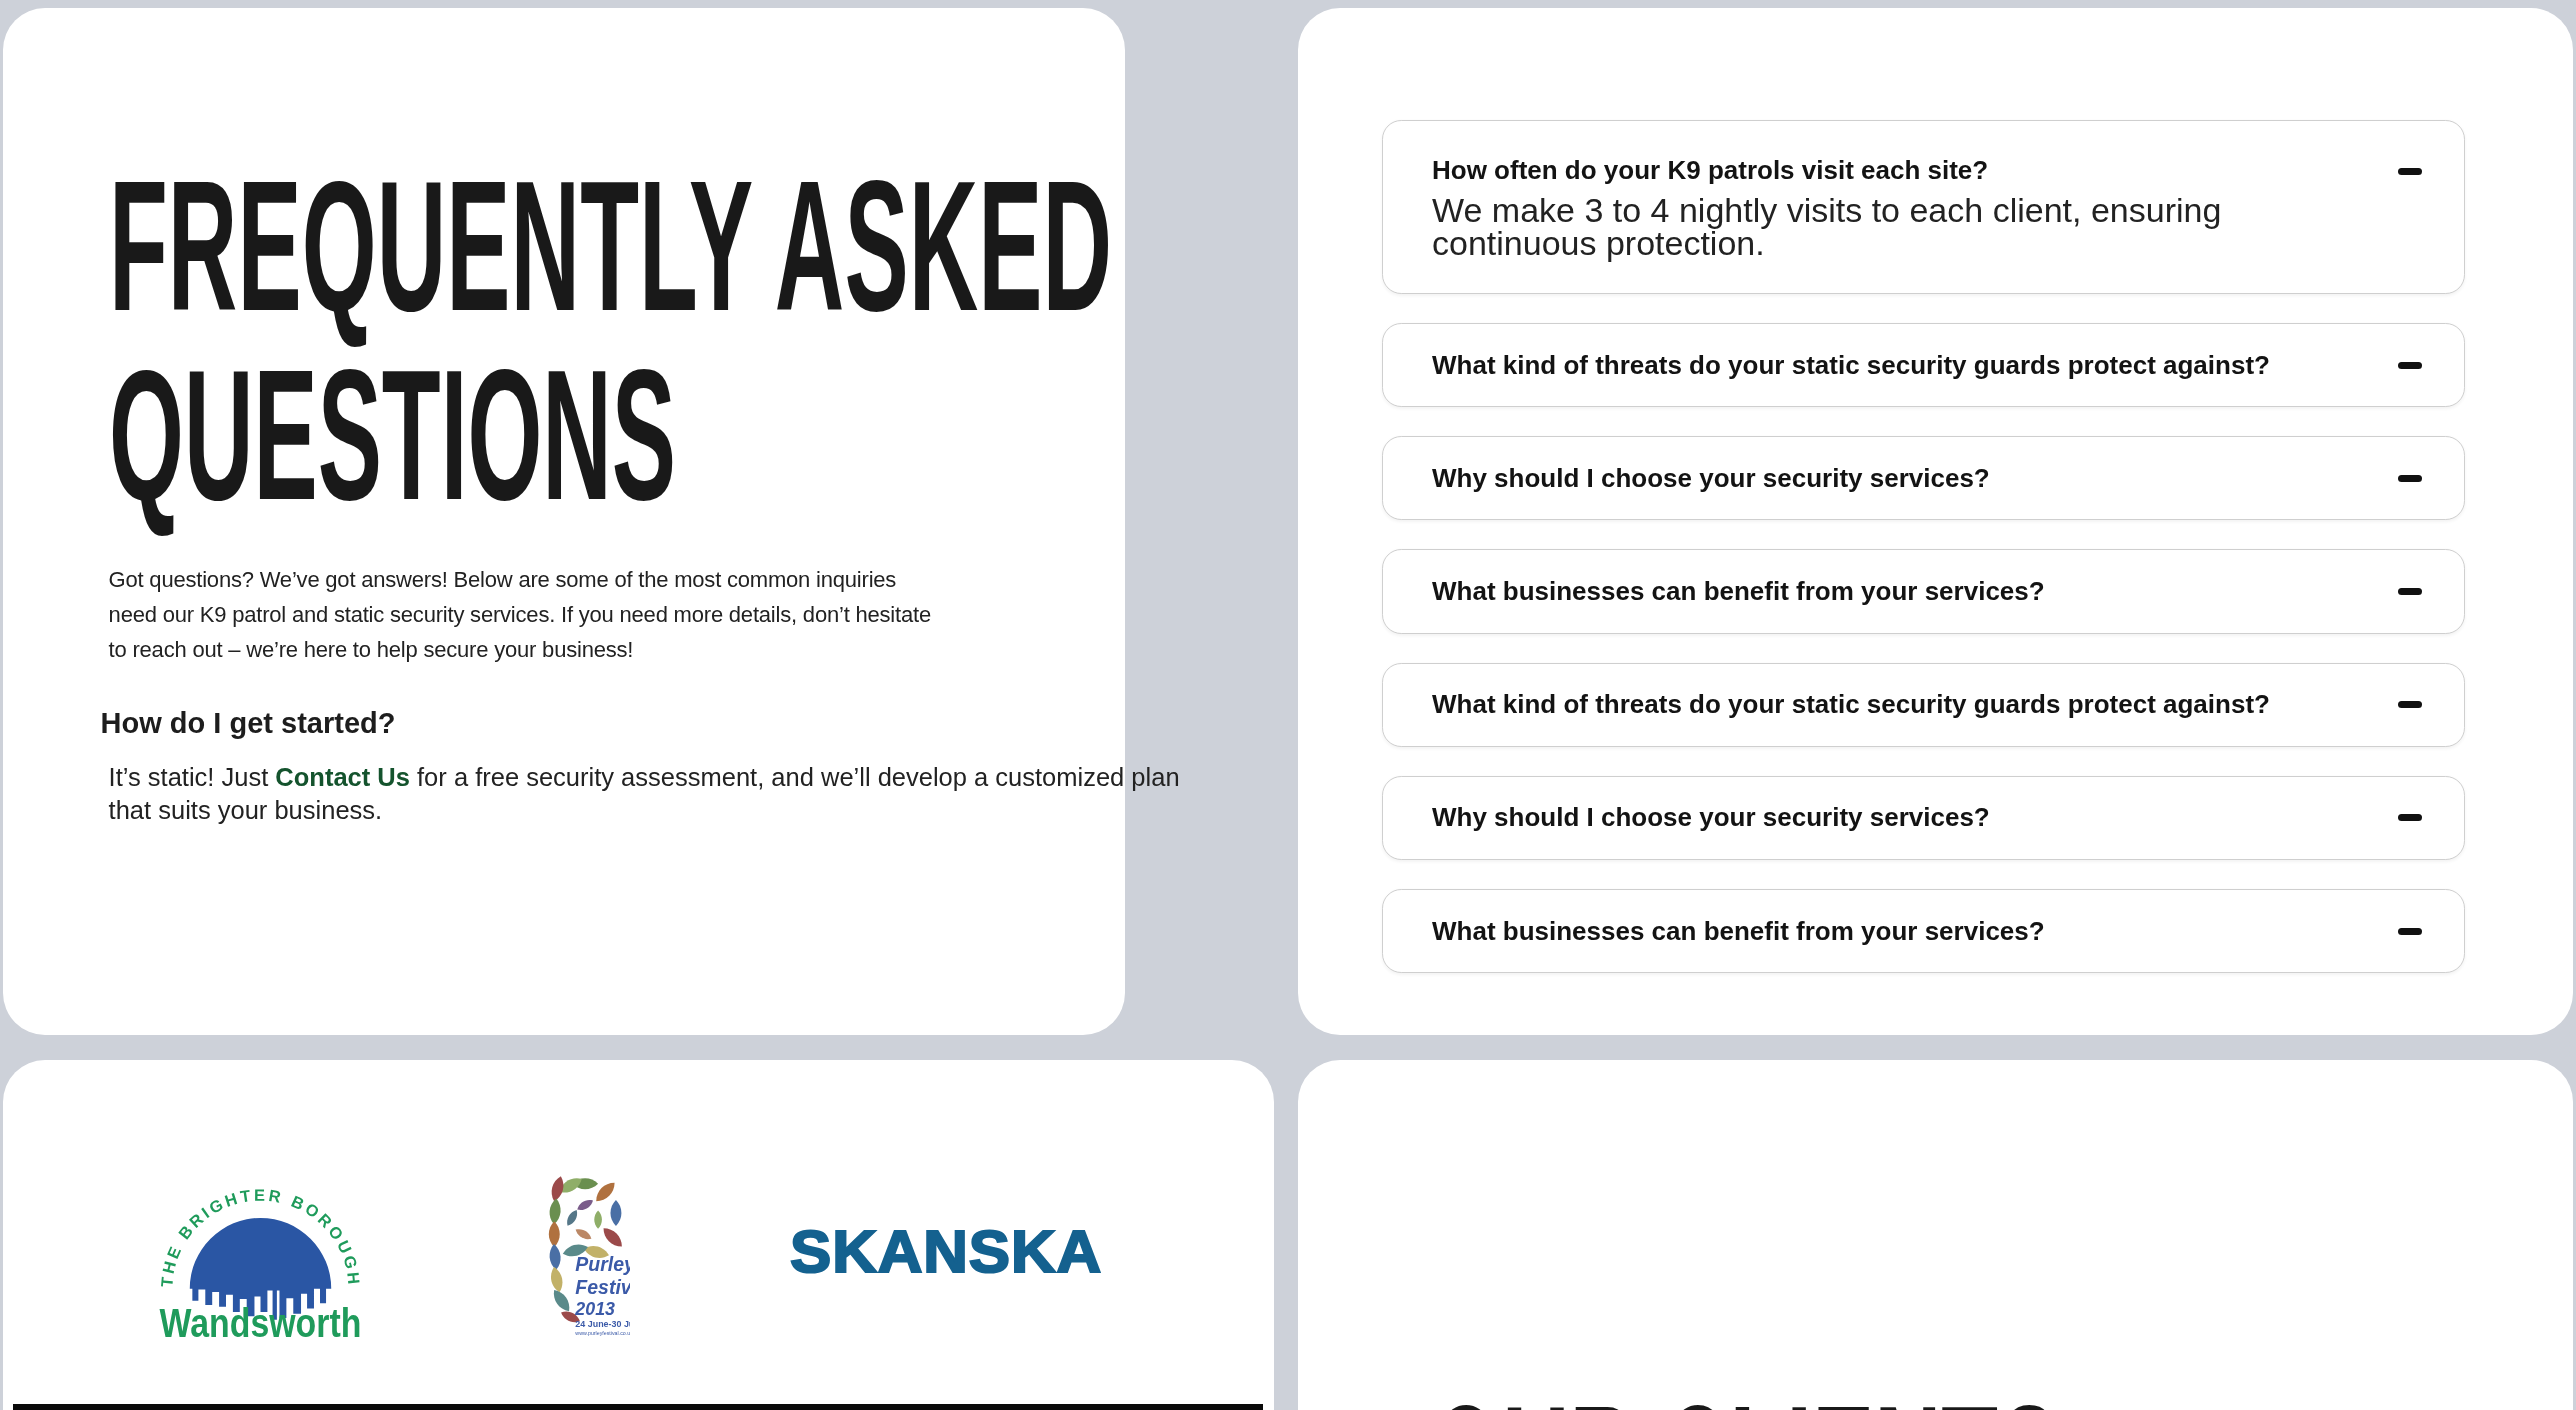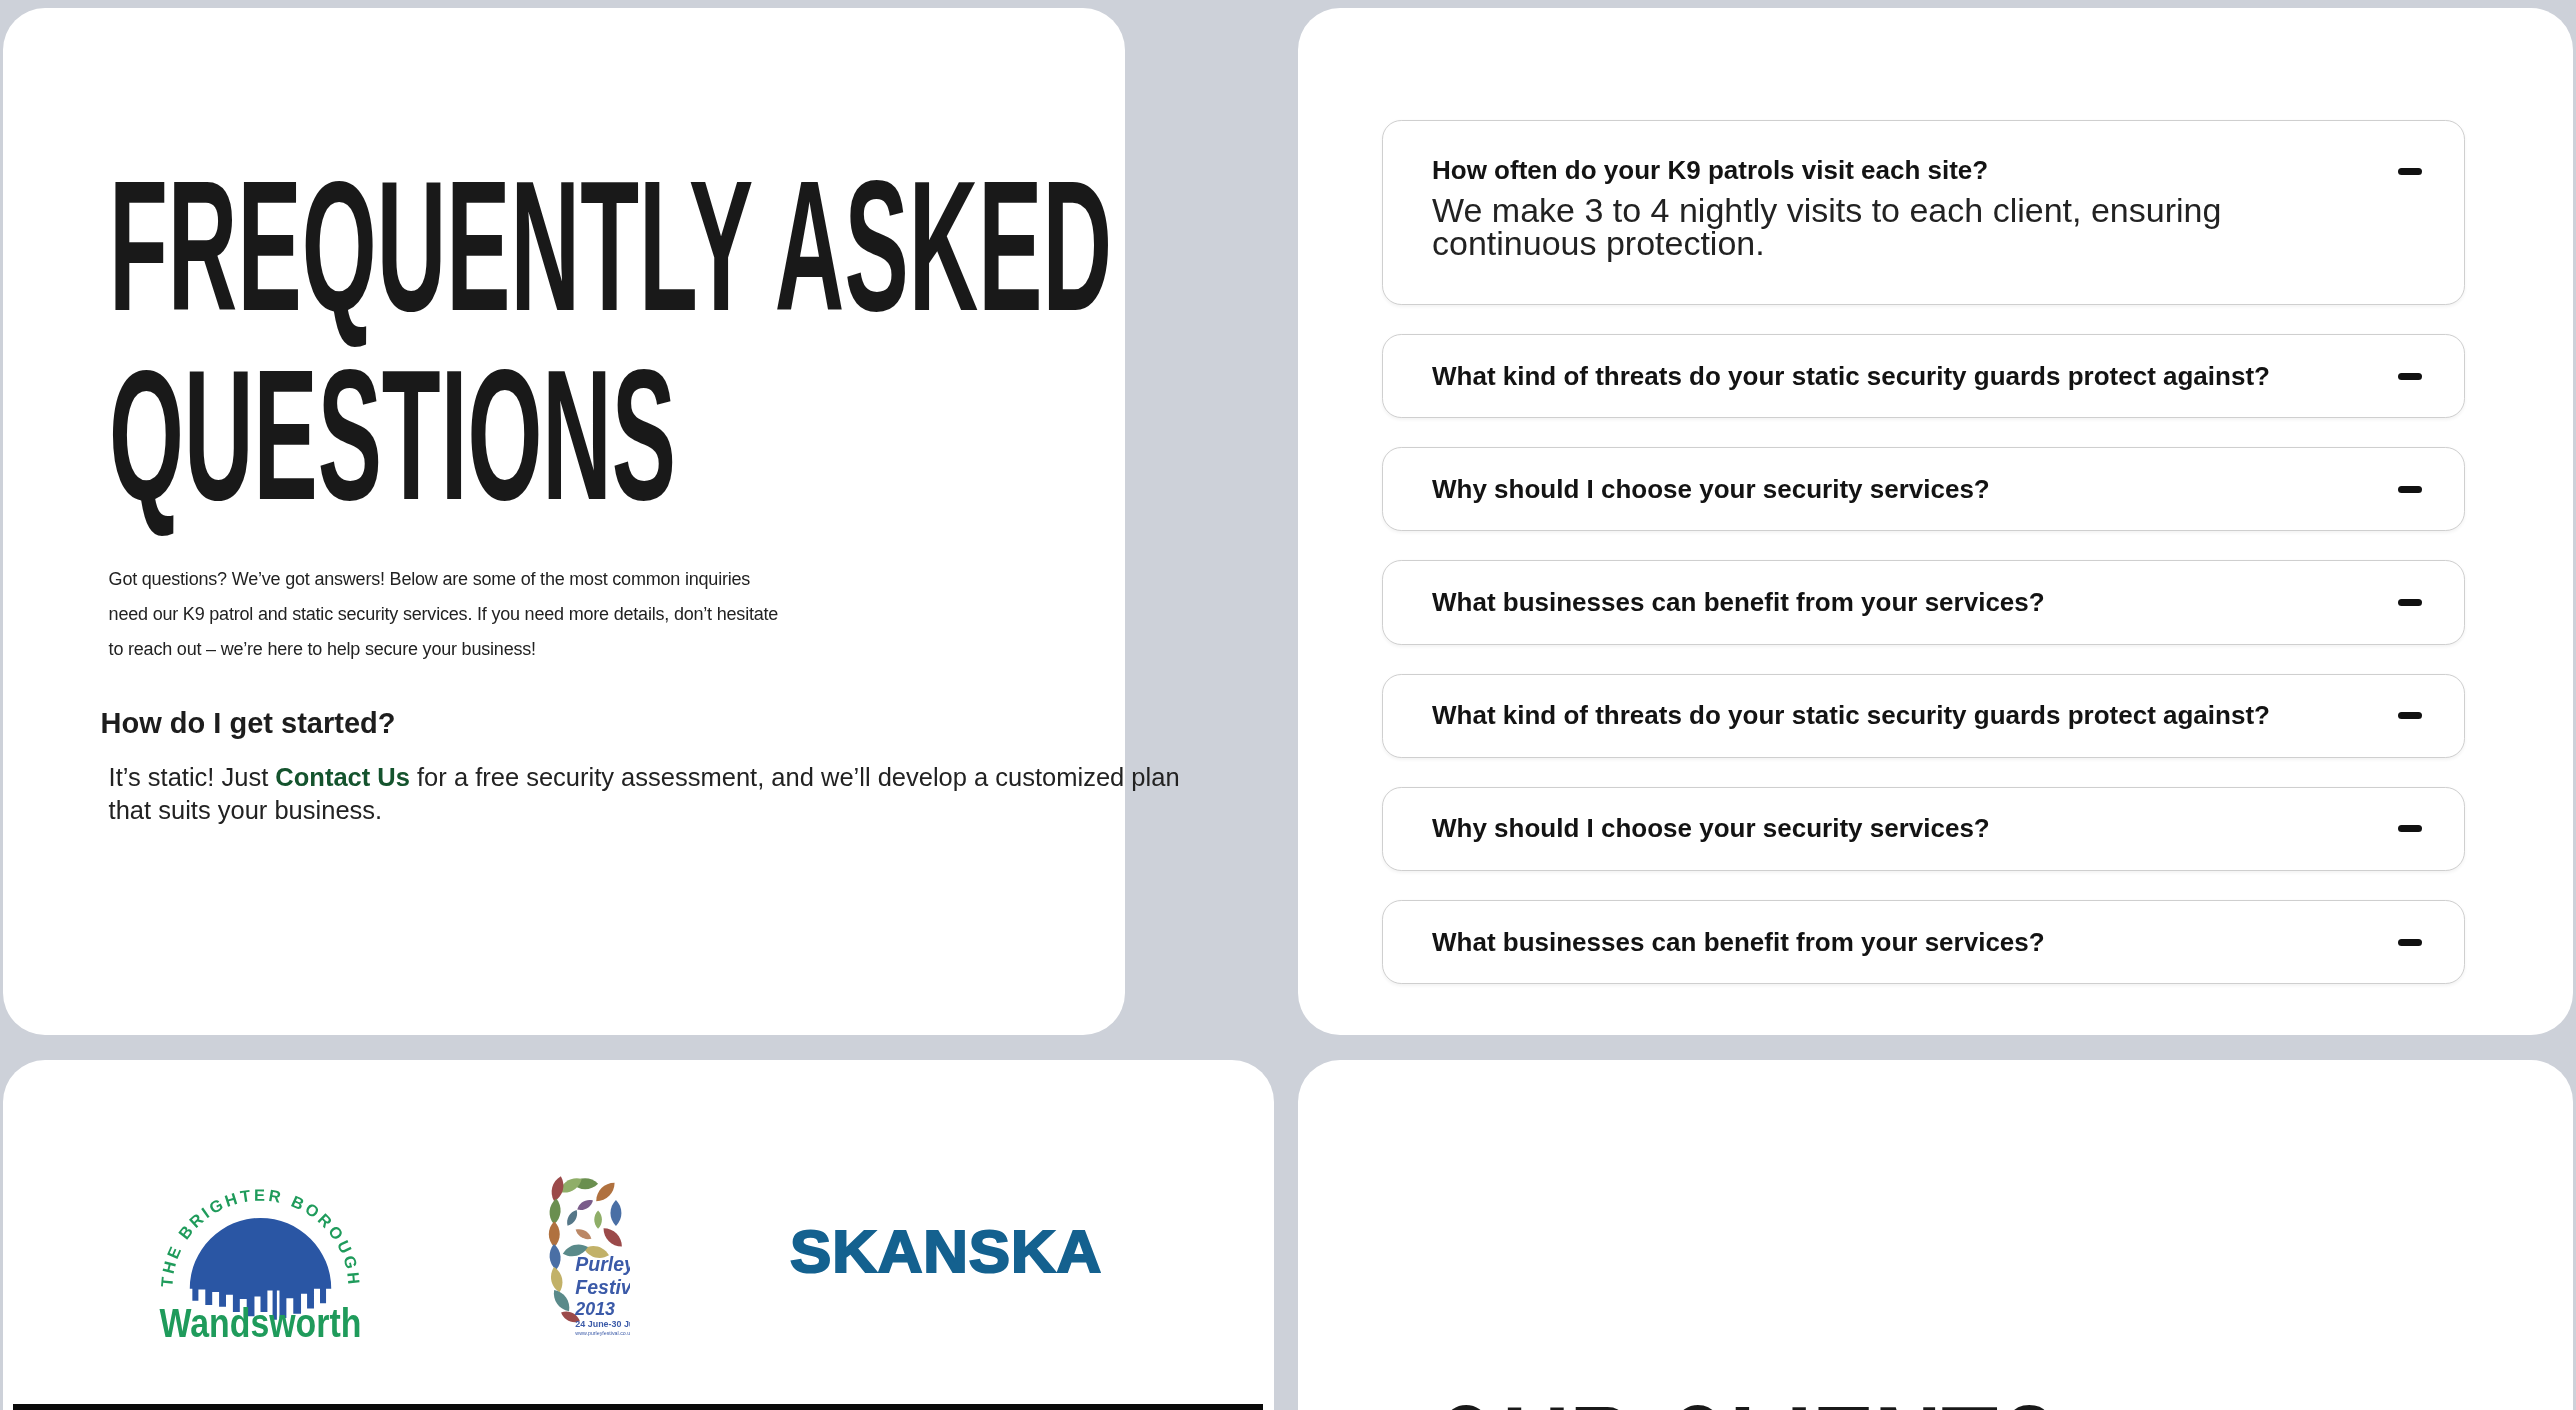--- a/index.html
+++ b/index.html
@@ -11,37 +11,37 @@
   }
   .card { position:absolute; background:#ffffff; border-radius:42px; }
   #card-faq-intro  { left:2.6px;    top:8px;    width:1122px; height:1027px; }
   #card-faq-list   { left:1298px; top:8px;    width:1275px; height:1027px; }
   #card-logos      { left:2.6px;    top:1060px; width:1271px; height:563px; }
   #card-clients    { left:1298px; top:1060px; width:1275px; height:563px; }
 
   
   .title-svg { position:absolute; left:106px; top:148px; }
   .title-svg text { font-family:"Liberation Sans", sans-serif; font-weight:700; fill:#191919; }
-  .intro { position:absolute; left:106px; top:554px; font-size:18px; line-height:35px; letter-spacing:-0.2px; color:#222; }
+  .intro { position:absolute; left:106px; top:554px; font-size:22px; line-height:35px; letter-spacing:-0.2px; color:#222; }
   .intro div { white-space:nowrap; }
   .gs-question { position:absolute; left:98px; top:699px; font-size:29px; font-weight:700; color:#1d1d1d; white-space:nowrap; }
   .gs-answer { position:absolute; left:106px; top:753px; font-size:25.5px; line-height:33px; color:#222; }
   .gs-answer div { white-space:nowrap; }
   .link { color:#14532d; font-weight:700; text-decoration:none; cursor:pointer; }
 
   
   .faq-list { position:absolute; left:84px; top:112px; width:1083px; }
   .faq-item {
     position:relative; box-sizing:border-box; background:#fff;
     border:0.9px solid #cfcfcf; border-radius:19.3px;
     padding:24.6px 106px 24.6px 49px; margin-bottom:29px;
     box-shadow:0 1.8px 3.5px rgba(0,0,0,0.05);
     cursor:pointer;
   }
-  .faq-item.expanded { padding-top:33px; padding-bottom:44px; }
+  .faq-item.expanded { padding-top:33px; padding-bottom:33px; }
   .faq-q { font-size:26px; line-height:33px; font-weight:700; color:#131313; }
   .faq-a { margin-top:7px; font-size:34px; line-height:33px; font-weight:400; color:#222; }
   .faq-toggle {
     position:absolute; right:42px; top:50%; margin-top:-3.5px;
     width:24px; height:7px; border-radius:3.5px; background:#111;
   }
   .faq-item.expanded .faq-toggle { top:47px; margin-top:0; }
 
   
   .logo-row { position:absolute; left:154px; top:95px; height:193px; display:flex; align-items:center; gap:160px; }

